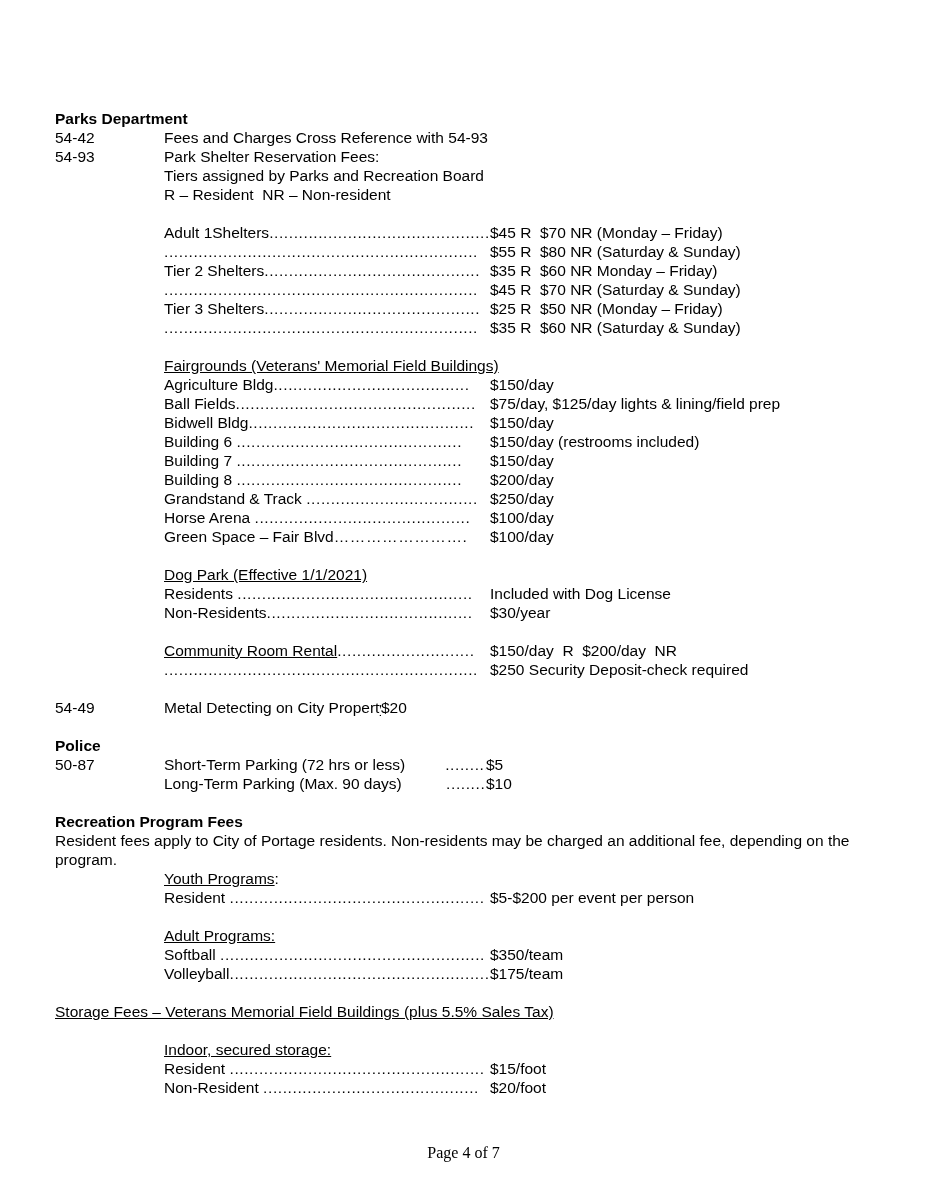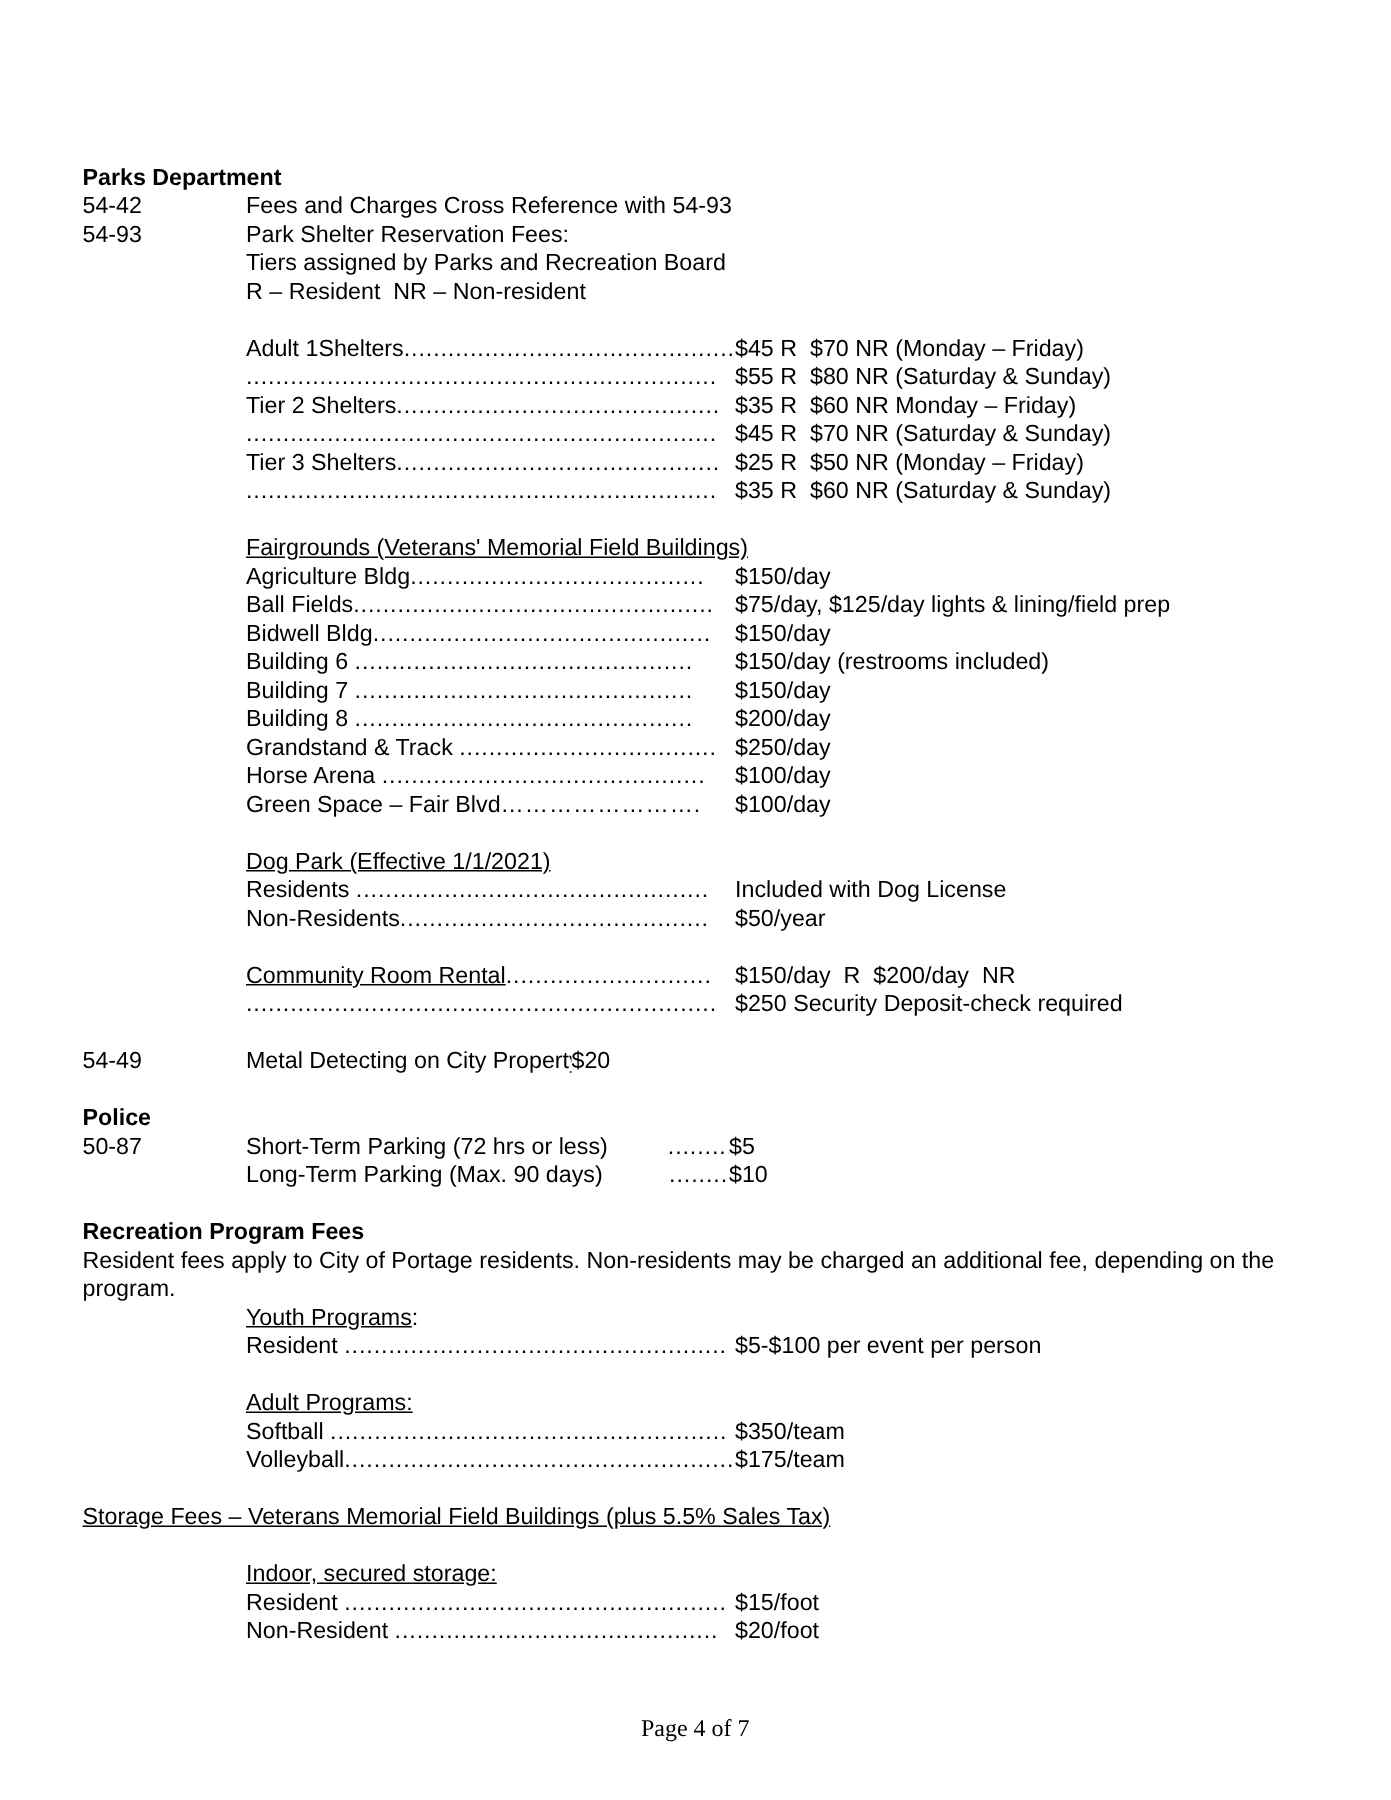--- a/index.html
+++ b/index.html
@@ -273,21 +273,21 @@
           <span class="lbl">Residents </span>
           <span class="dots">................................................</span>
         </span>
         <span class="val">Included with Dog License</span>
       </div>
       <div class="fee colA">
         <span class="lead">
           <span class="lbl">Non-Residents</span>
           <span class="dots">..........................................</span>
         </span>
-        <span class="val">$50/year</span>
+        <span class="val">$30/year</span>
       </div>
     </div>
 
     <div class="spacer"></div>
 
     <div class="indent">
       <div class="fee colA">
         <span class="lead">
           <span class="lbl u">Community Room Rental</span>
           <span class="dots">............................</span>
@@ -348,21 +348,21 @@
     <div class="sect-title">Recreation Program Fees</div>
     <div style="font-size:15.5px; line-height:19px; width:812px;">Resident fees apply to City of Portage residents. Non-residents may be charged an additional fee, depending on the program.</div>
 
     <div class="indent">
       <div class="line"><span class="u">Youth Programs</span><span>:</span></div>
       <div class="fee colD">
         <span class="lead">
           <span class="lbl">Resident </span>
           <span class="dots">....................................................</span>
         </span>
-        <span class="val">$5-$100 per event per person</span>
+        <span class="val">$5-$200 per event per person</span>
       </div>
     </div>
 
     <div class="spacer"></div>
 
     <div class="indent">
       <div class="line"><span class="u">Adult Programs:</span></div>
       <div class="fee colD">
         <span class="lead">
           <span class="lbl">Softball </span>

